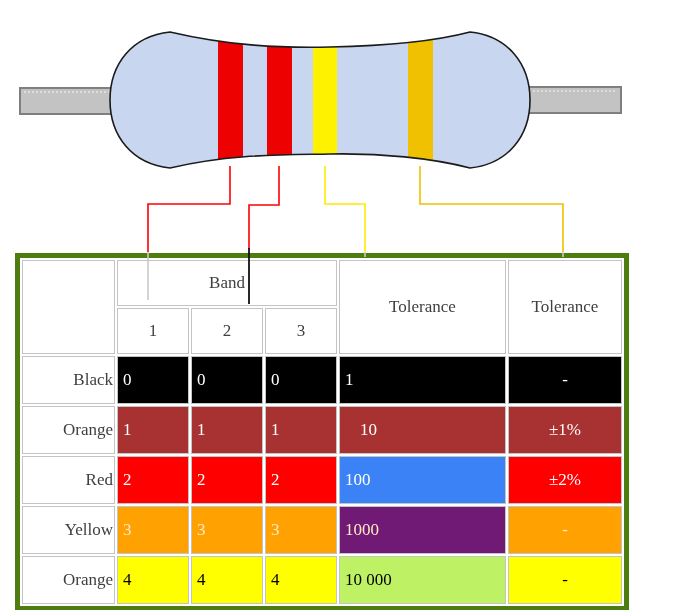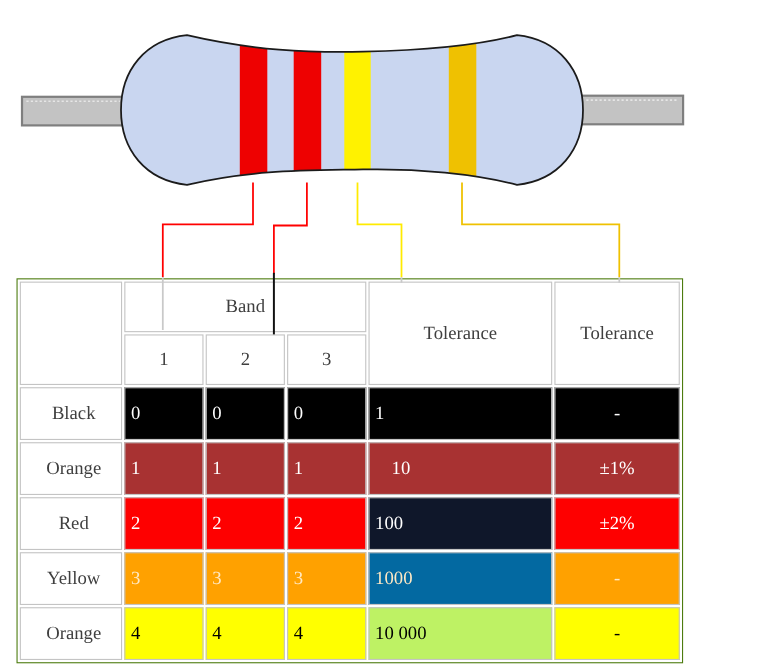--- a/index.html
+++ b/index.html
@@ -11,36 +11,36 @@
     font-family:"Liberation Serif", serif;
   }
   .overlay{
     position:absolute;left:0;top:0;width:690px;height:610px;
     pointer-events:none;z-index:5;
   }
   table.code{
     position:absolute;left:15px;top:253px;
     border-collapse:separate;border-spacing:2px;
     table-layout:fixed;
-    border:1px solid #4d7c0f;
+    border:5px solid #4d7c0f;
     background:#ffffff;
     z-index:1;
   }
   table.code td{
     box-sizing:border-box;
     border:1px solid #c4c4c4;
     font-size:17px;
     color:#3f3f3f;
     vertical-align:middle;
     overflow:hidden;
     white-space:nowrap;
   }
   td.hdr{height:46px;text-align:center;background:#ffffff;}
   td.hdr-band2{border:2px solid #000000;}
-  td.rowlabel{height:48px;background:#ffffff;text-align:center;padding-left:6px;font-family:Liberation Serif, serif;}
+  td.rowlabel{height:48px;background:#ffffff;text-align:right;padding-left:6px;font-family:Liberation Serif, serif;}
   td.digit{height:48px;text-align:left;padding-left:5px;}
   td.tol{height:48px;text-align:center;}
 </style>
 </head>
 <body>
 
 <div class="stage">
 
   <table class="code">
     <colgroup>
@@ -78,29 +78,29 @@
         <td class="digit" style="color: rgb(255, 255, 255); background-color: rgb(168, 50, 50);">1</td>
         <td class="digit" style="color: rgb(255, 255, 255); background-color: rgb(168, 50, 50);">1</td>
         <td class="digit" style="color: rgb(255, 255, 255); background-color: rgb(168, 50, 50); padding-left: 20px;">10</td>
         <td class="tol" style="color: rgb(255, 255, 255); background-color: rgb(168, 50, 50);">±1%</td>
       </tr>
       <tr>
         <td class="rowlabel">Red</td>
         <td class="digit" style="color: rgb(255, 255, 255); background-color: rgb(254, 0, 0);">2</td>
         <td class="digit" style="color: rgb(255, 255, 255); background-color: rgb(254, 0, 0);">2</td>
         <td class="digit" style="color: rgb(255, 255, 255); background-color: rgb(254, 0, 0);">2</td>
-        <td class="digit" style="color: rgb(255, 255, 255); background-color: #0f172a; margin-top: 20px;">100</td>
+        <td class="digit" style="color: rgb(255, 255, 255); background-color: #3b82f6; margin-top: 20px;">100</td>
         <td class="tol" style="color: rgb(255, 255, 255); background-color: rgb(254, 0, 0);">±2%</td>
       </tr>
       <tr>
         <td class="rowlabel">Yellow</td>
         <td class="digit" style="background-color: rgb(255, 161, 0); color: rgb(255, 233, 196);">3</td>
         <td class="digit" style="background-color: rgb(255, 161, 0); color: rgb(255, 233, 196);">3</td>
         <td class="digit" style="background-color: rgb(255, 161, 0); color: rgb(255, 233, 196);">3</td>
-        <td class="digit" style="background-color: #0369a1; color: rgb(255, 233, 196);">1000</td>
+        <td class="digit" style="background-color: #701a75; color: rgb(255, 233, 196);">1000</td>
         <td class="tol" style="background-color: rgb(255, 161, 0); color: rgb(255, 233, 196);">-</td>
       </tr>
       <tr>
         <td class="rowlabel">Orange</td>
         <td class="digit" style="background-color: rgb(255, 255, 0); color: rgb(0, 0, 0);">4</td>
         <td class="digit" style="background-color: rgb(255, 255, 0); color: rgb(0, 0, 0);">4</td>
         <td class="digit" style="background-color: rgb(255, 255, 0); color: rgb(0, 0, 0);">4</td>
         <td class="digit" style="background-color: #bef264; color: rgb(0, 0, 0);">10 000</td>
         <td class="tol" style="background-color: rgb(255, 255, 0); color: rgb(0, 0, 0);">-</td>
       </tr>

